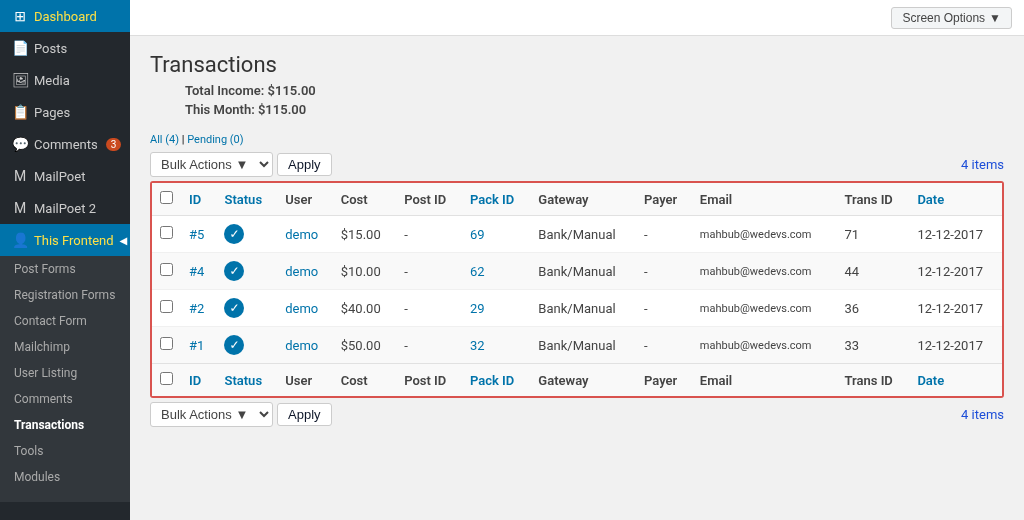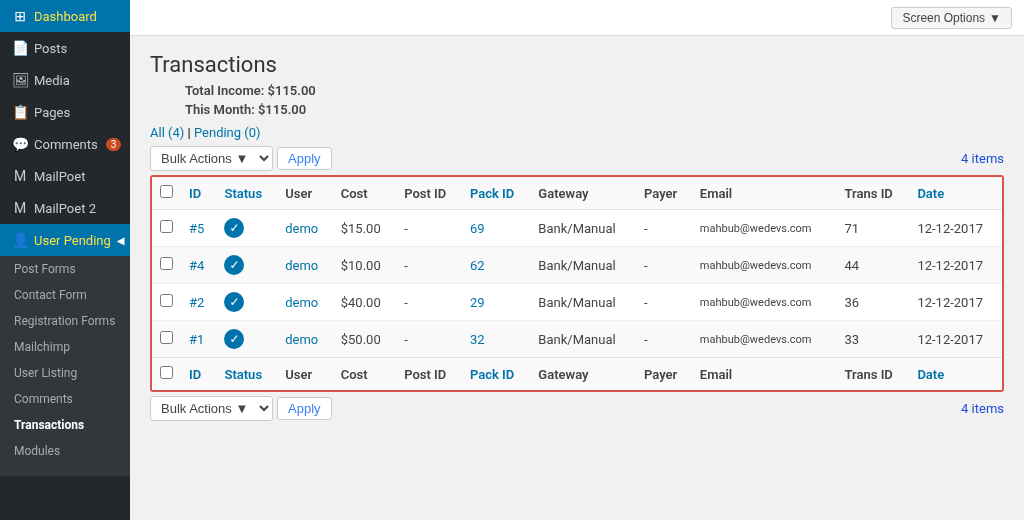--- a/index.html
+++ b/index.html
@@ -86,21 +86,21 @@
     .page-title {
       font-size: 22px;
       font-weight: 400;
       color: #333;
       margin-bottom: 6px;
     }
 
     .stats { font-size: 13px; color: #444; margin-bottom: 4px; margin-left: 35px; }
     .stats span { font-weight: 600; }
 
-    .filter-links { margin: 8px 0 6px; font-size: 13px; }
+    .filter-links { margin: 16px 0 6px; font-size: 11px; }
     .filter-links a { color: #0073aa; text-decoration: none; }
 
     .tablenav {
       display: flex;
       align-items: center;
       justify-content: space-between;
       margin-bottom: 4px;
     }
 
     .tablenav-left { display: flex; align-items: center; gap: 4px; }
@@ -115,21 +115,21 @@
       color: #444;
     }
 
     .apply-btn {
       padding: 3px 10px;
       font-size: 13px;
       border: 1px solid #ccc;
       border-radius: 3px;
       background: #fff;
       cursor: pointer;
-      color: #3b82f6;
+      color: #0f172a;
     }
 
     .items-count { font-size: 13px; color: #1d4ed8; }
 
     
     .table-wrapper {
       border: 2px solid #d9534f;
       border-radius: 3px;
       background: #fff;
     }
@@ -218,44 +218,47 @@
   <div class="sidebar-item">
     <span class="icon">M</span>
     <span class="sidebar-item-label">MailPoet</span>
   </div>
   <div class="sidebar-item">
     <span class="icon">M</span>
     <span class="sidebar-item-label">MailPoet 2</span>
   </div>
   <div class="sidebar-item active" style="background:#0073aa;">
     <span class="icon">👤</span>
-    <span class="sidebar-item-label">User Pending</span>
+    <span class="sidebar-item-label">This Frontend</span>
     <span style="margin-left:auto;font-size:10px;">◀</span>
   </div>
   <div class="sidebar-submenu">
     <div class="sidebar-item">
       <span class="sidebar-item-label">Post Forms</span>
     </div>
     <div class="sidebar-item">
+      <span class="sidebar-item-label">Registration Forms</span>
+    </div>
+    <div class="sidebar-item">
       <span class="sidebar-item-label">Contact Form</span>
-    </div>
-    <div class="sidebar-item">
-      <span class="sidebar-item-label">Registration Forms</span>
     </div>
     <div class="sidebar-item">
       <span class="sidebar-item-label">Mailchimp</span>
     </div>
     <div class="sidebar-item">
       <span class="sidebar-item-label">User Listing</span>
     </div>
     <div class="sidebar-item">
       <span class="sidebar-item-label">Comments</span>
     </div>
     <div class="sidebar-item active-sub" style="color:#fff;font-weight:bold;">
       <span class="sidebar-item-label">Transactions</span>
+    </div>
+    <div class="sidebar-item">
+      <span class="sidebar-item-label">Tools</span>
     </div>
     <div class="sidebar-item">
       <span class="sidebar-item-label">Modules</span>
     </div>
     <div class="sidebar-item highlight" style="color:#f0a500;">
       
     </div>
 
   </div>
 </nav>

